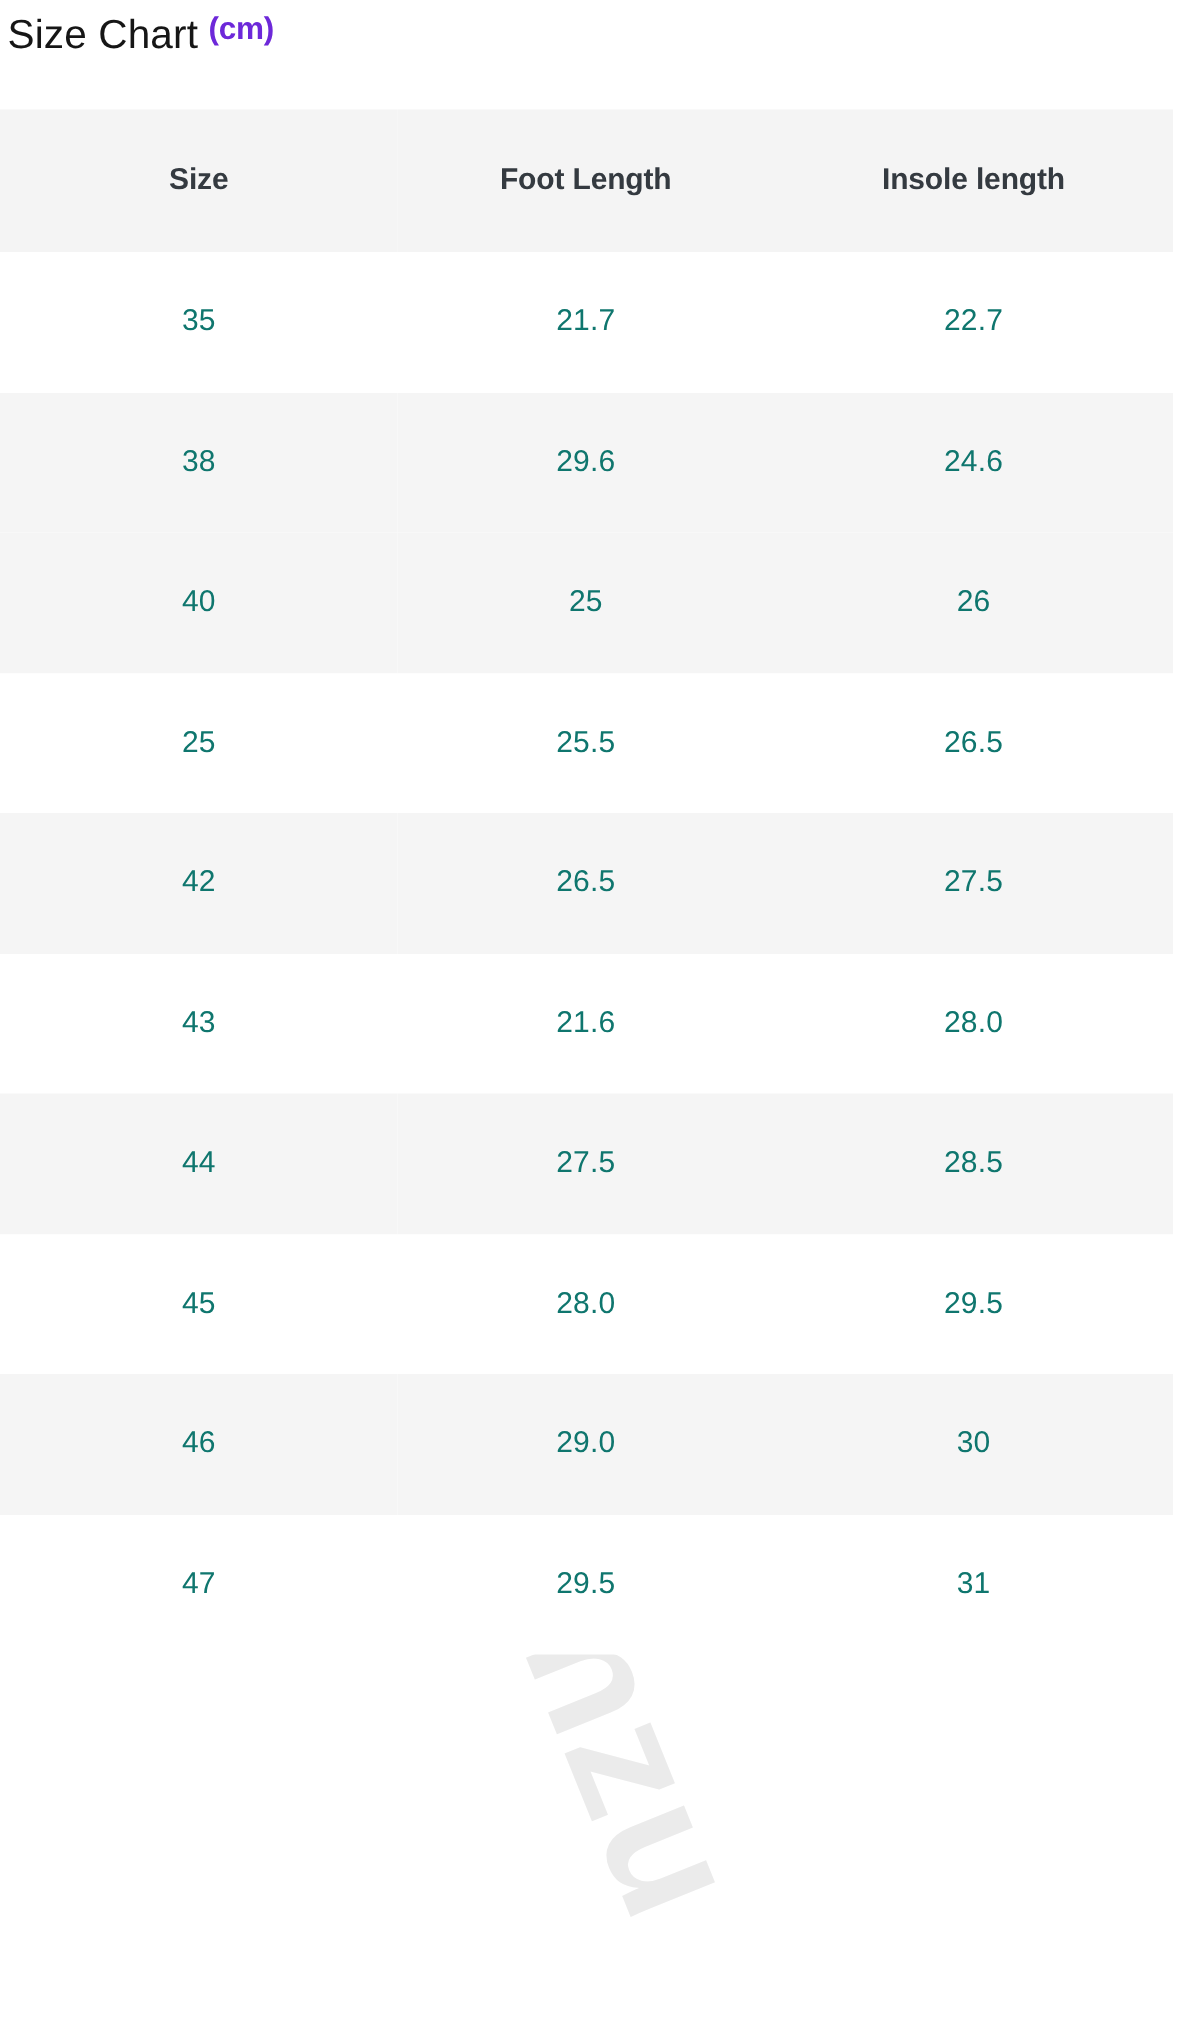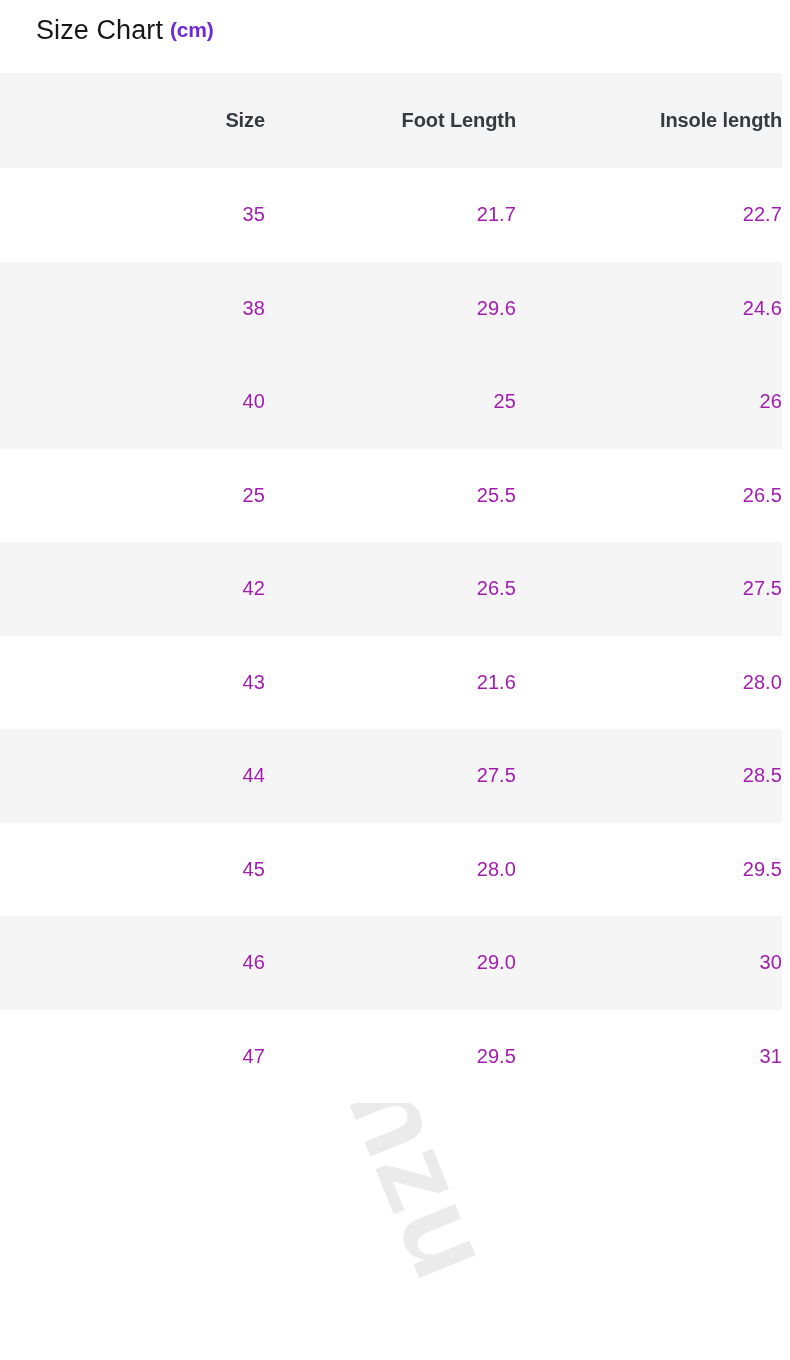--- a/index.html
+++ b/index.html
@@ -15,23 +15,21 @@
     position: relative;
   }
 
   
   .page-title {
     position: absolute;
     left: 5px;
     top: 8px;
     height: 44px;
     display: flex;
-    align-items: center;
     white-space: nowrap;
-    margin-left: 31px;
   }
   .page-title .title-main {
     font-size: 27px;
     font-weight: 400;
     color: #161616;
     letter-spacing: 0.1px;
   }
   .page-title .title-unit {
     font-size: 21px;
     font-weight: 700;
@@ -48,21 +46,21 @@
     width: 782px;
     border-collapse: collapse;
     table-layout: fixed;
     z-index: 2;
   }
 
   .size-table th,
   .size-table td {
     padding: 0;
     margin: 16px;
-    text-align: right;
+    text-align: center;
     vertical-align: middle;
     background: transparent;
   }
 
   .col-size   { width: 265px; }
   .col-foot   { width: 251px; }
   .col-insole { width: 266px; }
 
   .header-row {
     height: 95px;
@@ -76,21 +74,21 @@
     letter-spacing: -0.1px;
   }
 
   .data-row {
     height: 93.5px;
   }
   .data-row td {
     height: 93.5px;
     font-size: 20px;
     font-weight: 400;
-    color: #a21caf;
+    color: #0f766e;
     letter-spacing: 0.1px;
   }
   .row-shaded { background: #f5f5f5; }
   .row-plain  { background: #ffffff; }
 
   
   .watermark {
     position: absolute;
     left: 175px;
     top: 1020px;

